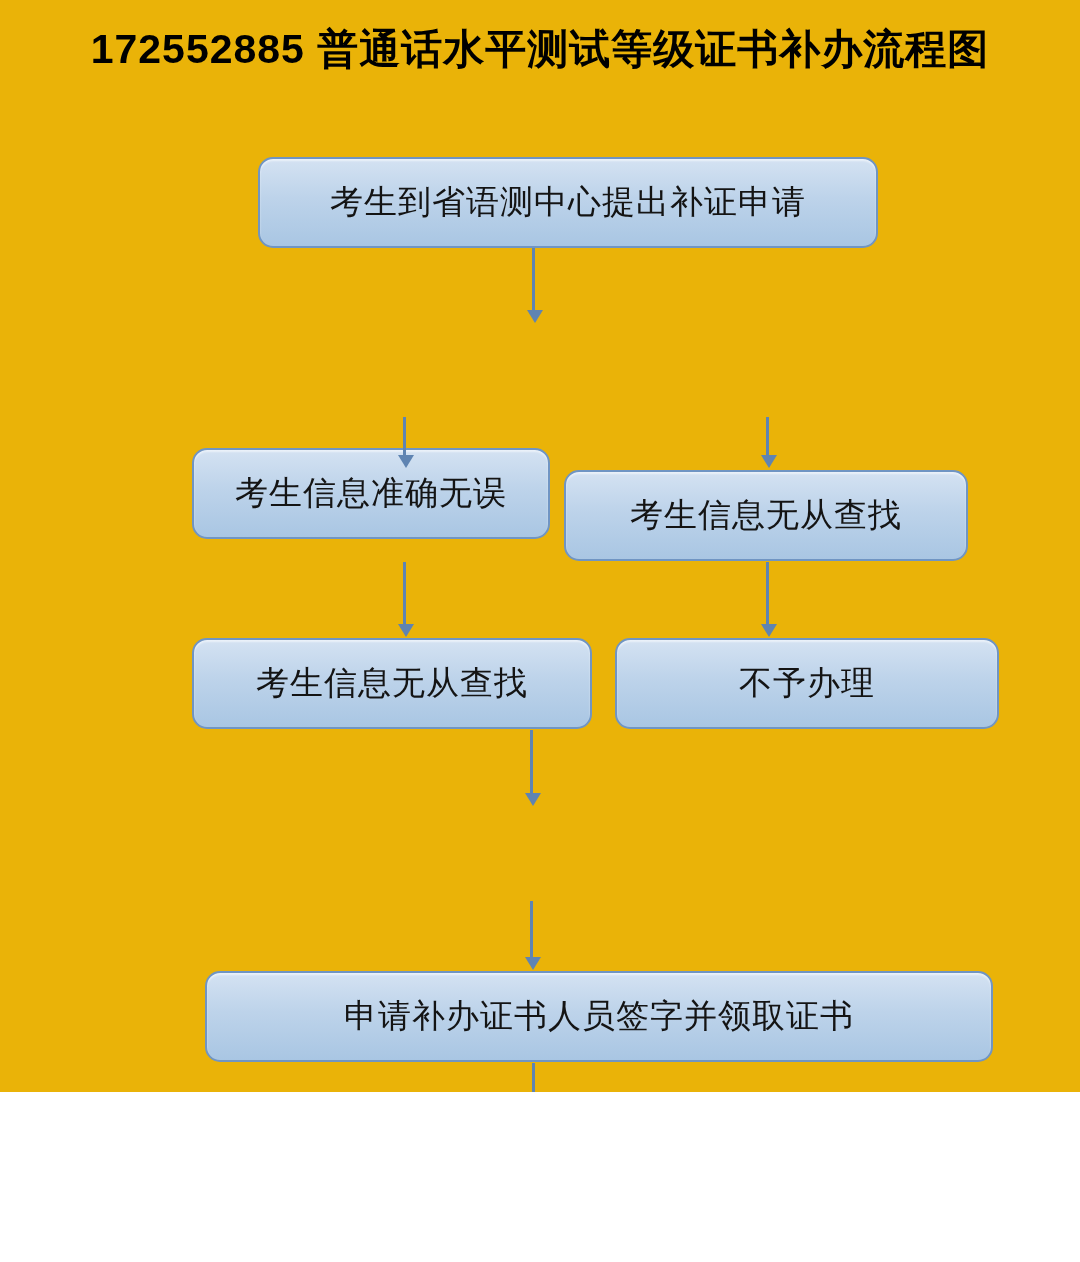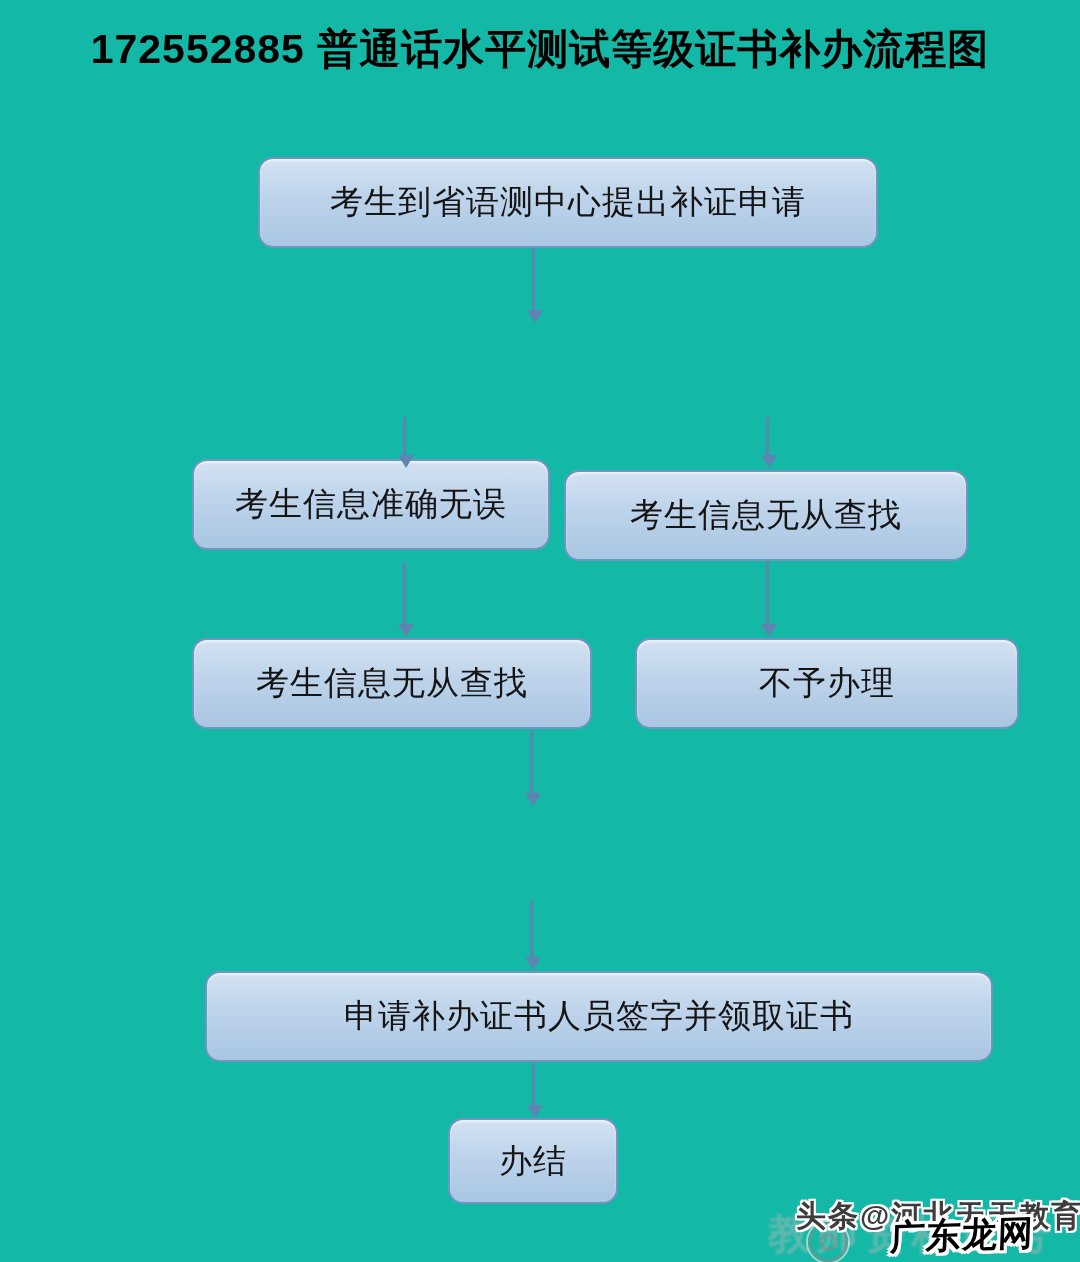--- a/index.html
+++ b/index.html
@@ -4,22 +4,22 @@
 <style>
   html, body {
     margin: 0;
     padding: 0;
     background: #ffffff;
     font-family: "Liberation Sans", "DejaVu Sans", sans-serif;
   }
   .page {
     position: relative;
     width: 1080px;
-    height: 1262px;
-    background: #14b8a6;
+    height: 1092px;
+    background: #eab308;
     overflow: hidden;
   }
   .title {
     position: absolute;
     left: 0;
     top: 22px;
     width: 1080px;
     text-align: center;
     font-size: 41px;
     font-weight: bold;
@@ -39,24 +39,24 @@
     justify-content: center;
     font-size: 33px;
     letter-spacing: 1px;
     color: #141414;
     text-align: center;
     white-space: nowrap;
     box-shadow: inset 0 2px 2px rgba(255,255,255,0.55);
   }
   .n-apply    { left: 258px; top: 157px; width: 620px; height: 91px; }
   .n-verify   { left: 168px; top: 325px; width: 832px; height: 91px; }
-  .n-correct  { left: 192px; top: 459px; width: 358px; height: 91px; }
+  .n-correct  { left: 192px; top: 448px; width: 358px; height: 91px; }
   .n-notfound { left: 564px; top: 470px; width: 404px; height: 91px; }
   .n-fill     { left: 192px; top: 638px; width: 400px; height: 91px; }
-  .n-reject   { left: 635px; top: 638px; width: 384px; height: 91px; text-align: right; }
+  .n-reject   { left: 615px; top: 638px; width: 384px; height: 91px; text-align: right; }
   .n-print    { left: 187px; top: 808px; width: 808px; height: 92px; }
   .n-sign     { left: 205px; top: 971px; width: 788px; height: 91px; }
   .n-done     { left: 448px; top: 1118px; width: 170px; height: 86px; }
   
   .arrow {
     position: absolute;
     width: 0;
     border-left: 3px solid #5f84b2;
   }
   .arrow::after {

